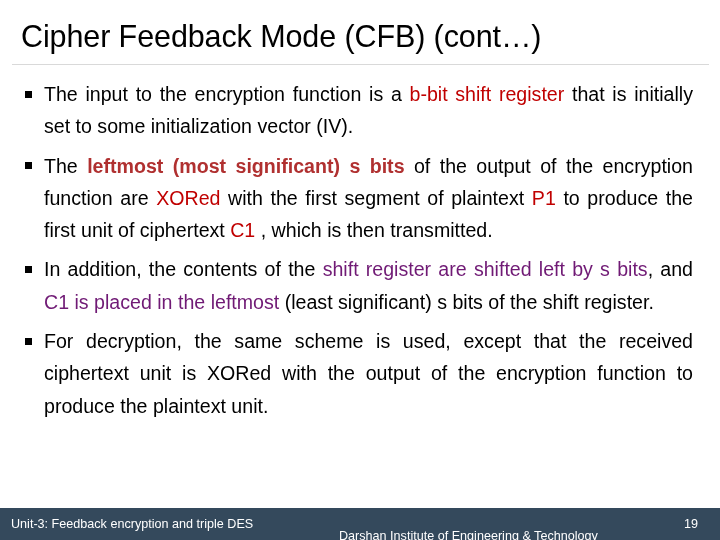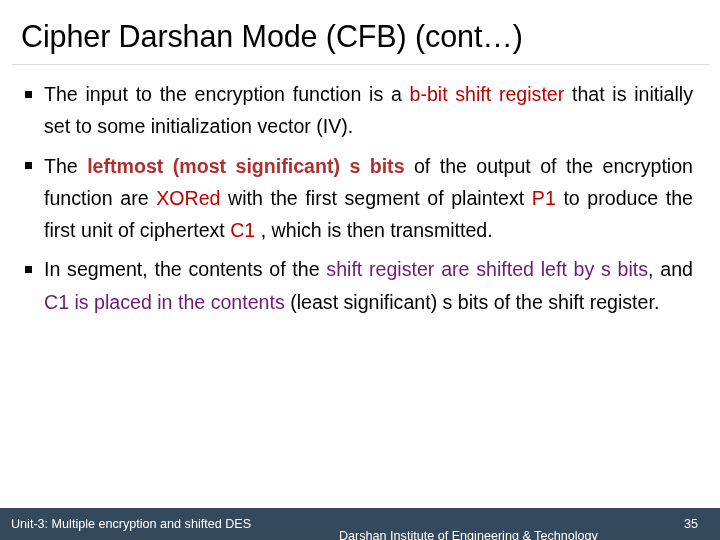--- a/index.html
+++ b/index.html
@@ -122,38 +122,42 @@
     color: #ffffff;
     white-space: nowrap;
   }
 </style>
 </head>
 <body>
 
 <div class="slide">
 
   <div class="title-block">
-    <div class="slide-title">Cipher Darshan Mode (CFB) (cont…)</div>
+    <div class="slide-title">Cipher Feedback Mode (CFB) (cont…)</div>
     <div class="title-rule"></div>
   </div>
 
   <div class="body-block">
     <div class="bullet-item">
       <span class="bullet-marker"></span>
       <span class="bullet-text"><span>The input to the encryption function is a </span><span class="red">b-bit shift register</span><span> that is initially set to some initialization vector (IV).</span></span>
     </div>
     <div class="bullet-item">
       <span class="bullet-marker"></span>
       <span class="bullet-text"><span>The </span><span class="red-soft">leftmost (most significant) s bits</span><span> of the output of the encryption function are </span><span class="red">XORed</span><span> with the first segment of plaintext </span><span class="red">P1</span><span> to produce the first unit of ciphertext </span><span class="red">C1</span><span> , which is then transmitted.</span></span>
     </div>
     <div class="bullet-item">
       <span class="bullet-marker"></span>
-      <span class="bullet-text"><span>In segment, the contents of the </span><span class="red-mid">shift register are shifted left by s bits</span><span>, and </span><span class="red-mid">C1 is placed in the contents</span><span> (least significant) s bits of the shift register.</span></span>
+      <span class="bullet-text"><span>In addition, the contents of the </span><span class="red-mid">shift register are shifted left by s bits</span><span>, and </span><span class="red-mid">C1 is placed in the leftmost</span><span> (least significant) s bits of the shift register.</span></span>
+    </div>
+    <div class="bullet-item">
+      <span class="bullet-marker"></span>
+      <span class="bullet-text"><span>For decryption, the same scheme is used, except that the received ciphertext unit is XORed with the output of the encryption function to produce the plaintext unit.</span></span>
     </div>
   </div>
 
   <div class="footer-bar">
-    <div class="footer-left">Unit-3: Multiple encryption and shifted DES</div>
+    <div class="footer-left">Unit-3: Feedback encryption and triple DES</div>
     <div class="footer-center">Darshan Institute of Engineering &amp; Technology</div>
-    <div class="footer-page">35</div>
+    <div class="footer-page">19</div>
   </div>
 
 </div>
 
 </body></html>

